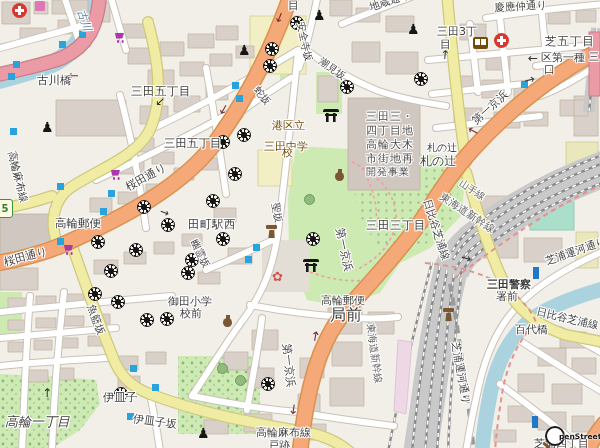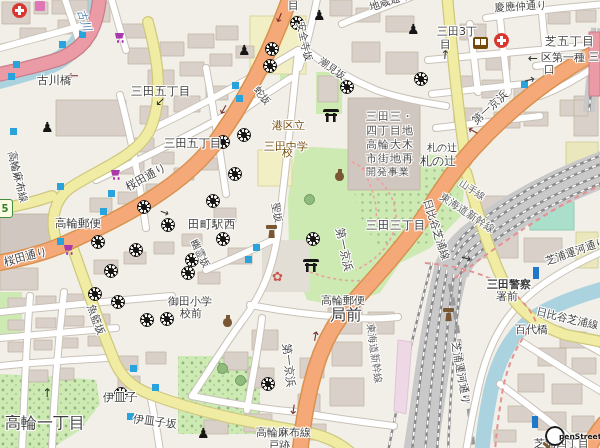--- a/index.html
+++ b/index.html
@@ -388,21 +388,21 @@
       <span class="lbl" style="left: 515px; top: 324px; font-size: 11px;">百代橋</span>
       <span class="lbl" style="left: 538px; top: 306px; font-size: 10.5px; transform: rotate(13deg);">日比谷芝浦線</span>
       <span class="lbl" style="left: 321px; top: 295px; font-size: 11px;">高輪郵便</span>
       <span class="lbl" style="left: 330px; top: 307px; font-size: 16px;">局前</span>
       <span class="lbl" style="left: 375px; top: 323px; font-size: 10px; transform: rotate(82deg); color: rgb(90, 90, 90);">東海道新幹線</span>
       <span class="lbl" style="left: 345px; top: 227px; font-size: 11px; transform: rotate(78deg);">第一京浜</span>
       <span class="lbl" style="left: 292px; top: 343px; font-size: 11px; transform: rotate(84deg);">第一京浜</span>
       <span class="lbl" style="left: 461px; top: 341px; font-size: 10.5px; transform: rotate(80deg);">芝浦運河通り</span>
       <span class="lbl" style="left: 103px; top: 391px; font-size: 11.5px;">伊皿子</span>
       <span class="lbl" style="left: 134px; top: 413px; font-size: 11px; transform: rotate(8deg);">伊皿子坂</span>
-      <span class="lbl" style="left: 5px; top: 415px; font-size: 16px;">高輪一丁目</span>
+      <span class="lbl" style="left: 5px; top: 415px; font-size: 13px; font-style: italic;">高輪一丁目</span>
       <span class="lbl" style="left: 168px; top: 296px; font-size: 11px;">御田小学</span>
       <span class="lbl" style="left: 180px; top: 308px; font-size: 11px;">校前</span>
       <span class="lbl" style="left: 256px; top: 427px; font-size: 11px;">高輪麻布線</span>
       <span class="lbl" style="left: 268px; top: 440px; font-size: 11px;">戸跡</span>
       <span class="lbl" style="left: 534px; top: 438px; font-size: 11px;">芝浦四丁目</span>
       <span class="lbl" style="left: 589px; top: 52px; font-size: 10px;">三</span>
     </div>
 
   <div id="attrib">
     <span class="ic ic-lens" style="left:0;top:0"></span>

